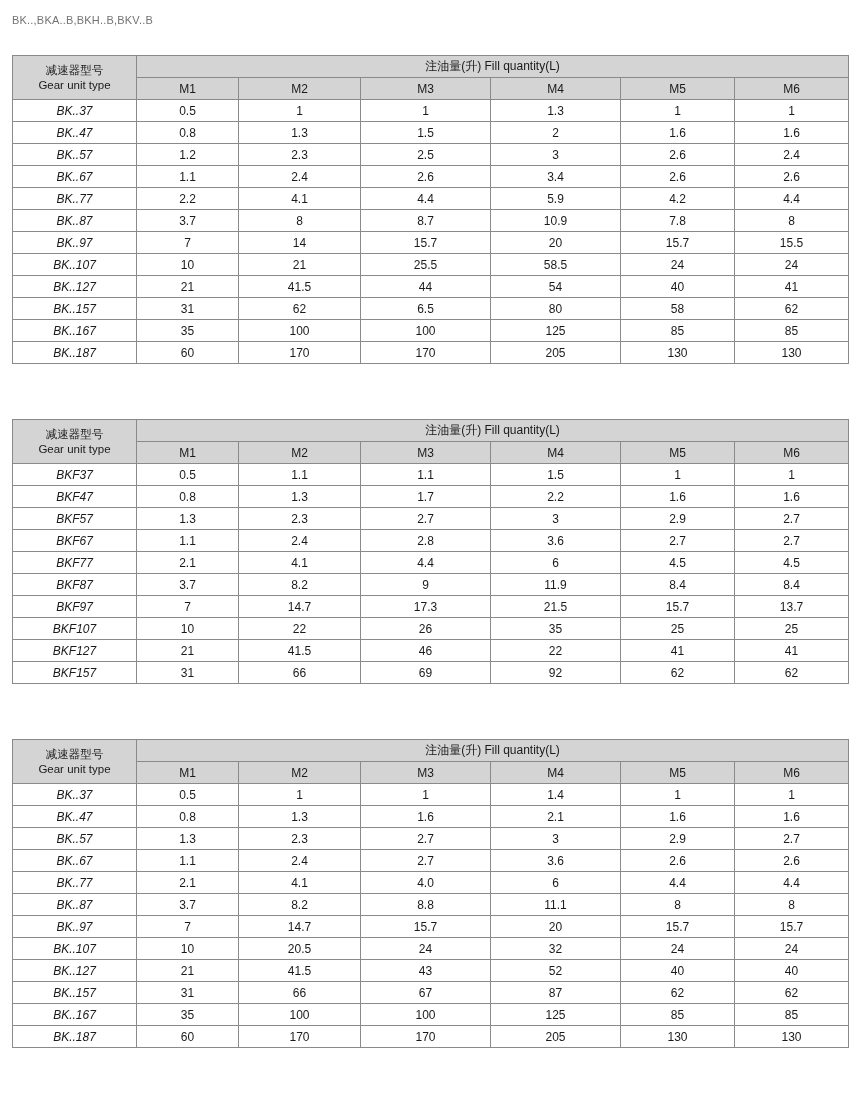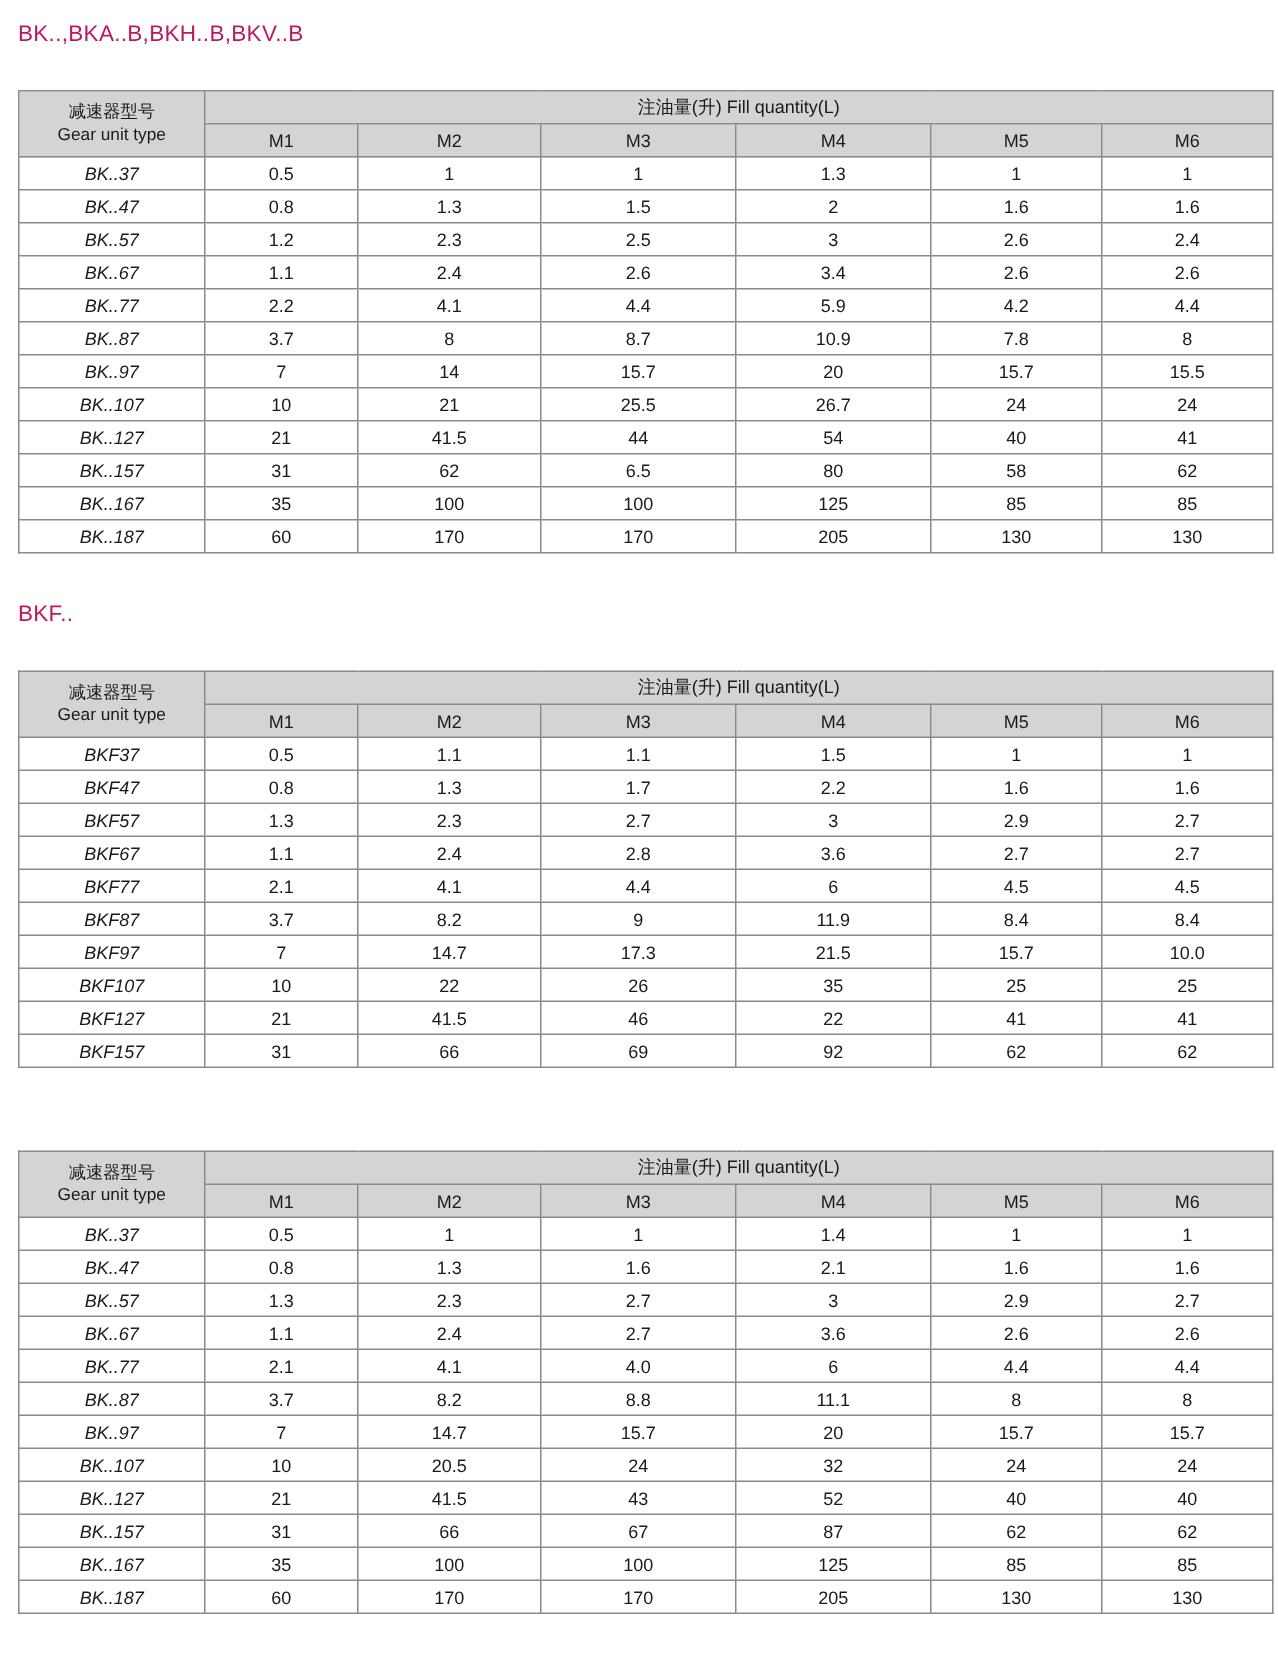--- a/index.html
+++ b/index.html
@@ -16,22 +16,22 @@
   }
   .page {
     width: 852px;
     padding: 8px 8px 10px 8px;
     box-sizing: border-box;
   }
   .section {
     margin-bottom: 10px;
   }
   .section-title {
-    font-size: 15px;
-    color: #be185d;
+    font-size: 11px;
+    color: #737373;
     margin: 6px 0 6px 4px;
     letter-spacing: 0.2px;
     white-space: nowrap;
   }
   table.fill-table {
     border-collapse: collapse;
     width: 836px;
     margin-left: 4px;
     table-layout: fixed;
     margin-top: 29px;
@@ -176,21 +176,21 @@
           <td class="val">15.7</td>
           <td class="val">20</td>
           <td class="val">15.7</td>
           <td class="val">15.5</td>
         </tr>
         <tr>
           <td class="type-cell">BK..107</td>
           <td class="val">10</td>
           <td class="val">21</td>
           <td class="val">25.5</td>
-          <td class="val">26.7</td>
+          <td class="val">58.5</td>
           <td class="val">24</td>
           <td class="val">24</td>
         </tr>
         <tr>
           <td class="type-cell">BK..127</td>
           <td class="val">21</td>
           <td class="val">41.5</td>
           <td class="val">44</td>
           <td class="val">54</td>
           <td class="val">40</td>
@@ -215,145 +215,20 @@
           <td class="val">85</td>
         </tr>
         <tr>
           <td class="type-cell">BK..187</td>
           <td class="val">60</td>
           <td class="val">170</td>
           <td class="val">170</td>
           <td class="val">205</td>
           <td class="val">130</td>
           <td class="val">130</td>
-        </tr>
-      </tbody>
-    </table>
-  </div>
-
-  <div class="spacer-lg"></div>
-
-  <div class="section">
-    <div class="section-title">BKF..</div>
-    <table class="fill-table">
-      <colgroup>
-        <col style="width:124px">
-        <col style="width:102px">
-          <col style="width:122px">
-          <col style="width:130px">
-        <col style="width:130px">
-          <col style="width:114px">
-          <col style="width:114px">
-      </colgroup>
-      <tbody>
-        <tr>
-          <td class="hdr-cell hdr-type" rowspan="2">
-            <span class="cn">减速器型号</span>
-            <span class="en">Gear unit type</span>
-          </td>
-          <td class="hdr-cell hdr-span" colspan="6">注油量(升) Fill quantity(L)</td>
-        </tr>
-        <tr>
-          <td class="hdr-cell hdr-m">M1</td>
-          <td class="hdr-cell hdr-m">M2</td>
-          <td class="hdr-cell hdr-m">M3</td>
-          <td class="hdr-cell hdr-m">M4</td>
-          <td class="hdr-cell hdr-m">M5</td>
-          <td class="hdr-cell hdr-m">M6</td>
-        </tr>
-
-        <tr>
-          <td class="type-cell">BKF37</td>
-          <td class="val">0.5</td>
-          <td class="val">1.1</td>
-          <td class="val">1.1</td>
-          <td class="val">1.5</td>
-          <td class="val">1</td>
-          <td class="val">1</td>
-        </tr>
-        <tr>
-          <td class="type-cell">BKF47</td>
-          <td class="val">0.8</td>
-          <td class="val">1.3</td>
-          <td class="val">1.7</td>
-          <td class="val">2.2</td>
-          <td class="val">1.6</td>
-          <td class="val">1.6</td>
-        </tr>
-        <tr>
-          <td class="type-cell">BKF57</td>
-          <td class="val">1.3</td>
-          <td class="val">2.3</td>
-          <td class="val">2.7</td>
-          <td class="val">3</td>
-          <td class="val">2.9</td>
-          <td class="val">2.7</td>
-        </tr>
-        <tr>
-          <td class="type-cell">BKF67</td>
-          <td class="val">1.1</td>
-          <td class="val">2.4</td>
-          <td class="val">2.8</td>
-          <td class="val">3.6</td>
-          <td class="val">2.7</td>
-          <td class="val">2.7</td>
-        </tr>
-        <tr>
-          <td class="type-cell">BKF77</td>
-          <td class="val">2.1</td>
-          <td class="val">4.1</td>
-          <td class="val">4.4</td>
-          <td class="val">6</td>
-          <td class="val">4.5</td>
-          <td class="val">4.5</td>
-        </tr>
-        <tr>
-          <td class="type-cell">BKF87</td>
-          <td class="val">3.7</td>
-          <td class="val">8.2</td>
-          <td class="val">9</td>
-          <td class="val">11.9</td>
-          <td class="val">8.4</td>
-          <td class="val">8.4</td>
-        </tr>
-        <tr>
-          <td class="type-cell">BKF97</td>
-          <td class="val">7</td>
-          <td class="val">14.7</td>
-          <td class="val">17.3</td>
-          <td class="val">21.5</td>
-          <td class="val">15.7</td>
-          <td class="val">10.0</td>
-        </tr>
-        <tr>
-          <td class="type-cell">BKF107</td>
-          <td class="val">10</td>
-          <td class="val">22</td>
-          <td class="val">26</td>
-          <td class="val">35</td>
-          <td class="val">25</td>
-          <td class="val">25</td>
-        </tr>
-        <tr>
-          <td class="type-cell">BKF127</td>
-          <td class="val">21</td>
-          <td class="val">41.5</td>
-          <td class="val">46</td>
-          <td class="val">22</td>
-          <td class="val">41</td>
-          <td class="val">41</td>
-        </tr>
-        <tr>
-          <td class="type-cell">BKF157</td>
-          <td class="val">31</td>
-          <td class="val">66</td>
-          <td class="val">69</td>
-          <td class="val">92</td>
-          <td class="val">62</td>
-          <td class="val">62</td>
         </tr>
       </tbody>
     </table>
   </div>
 
   <div class="spacer-lg"></div>
 
   <div class="section">
     <table class="fill-table">
       <colgroup>
@@ -376,20 +251,144 @@
         <tr>
           <td class="hdr-cell hdr-m">M1</td>
           <td class="hdr-cell hdr-m">M2</td>
           <td class="hdr-cell hdr-m">M3</td>
           <td class="hdr-cell hdr-m">M4</td>
           <td class="hdr-cell hdr-m">M5</td>
           <td class="hdr-cell hdr-m">M6</td>
         </tr>
 
         <tr>
+          <td class="type-cell">BKF37</td>
+          <td class="val">0.5</td>
+          <td class="val">1.1</td>
+          <td class="val">1.1</td>
+          <td class="val">1.5</td>
+          <td class="val">1</td>
+          <td class="val">1</td>
+        </tr>
+        <tr>
+          <td class="type-cell">BKF47</td>
+          <td class="val">0.8</td>
+          <td class="val">1.3</td>
+          <td class="val">1.7</td>
+          <td class="val">2.2</td>
+          <td class="val">1.6</td>
+          <td class="val">1.6</td>
+        </tr>
+        <tr>
+          <td class="type-cell">BKF57</td>
+          <td class="val">1.3</td>
+          <td class="val">2.3</td>
+          <td class="val">2.7</td>
+          <td class="val">3</td>
+          <td class="val">2.9</td>
+          <td class="val">2.7</td>
+        </tr>
+        <tr>
+          <td class="type-cell">BKF67</td>
+          <td class="val">1.1</td>
+          <td class="val">2.4</td>
+          <td class="val">2.8</td>
+          <td class="val">3.6</td>
+          <td class="val">2.7</td>
+          <td class="val">2.7</td>
+        </tr>
+        <tr>
+          <td class="type-cell">BKF77</td>
+          <td class="val">2.1</td>
+          <td class="val">4.1</td>
+          <td class="val">4.4</td>
+          <td class="val">6</td>
+          <td class="val">4.5</td>
+          <td class="val">4.5</td>
+        </tr>
+        <tr>
+          <td class="type-cell">BKF87</td>
+          <td class="val">3.7</td>
+          <td class="val">8.2</td>
+          <td class="val">9</td>
+          <td class="val">11.9</td>
+          <td class="val">8.4</td>
+          <td class="val">8.4</td>
+        </tr>
+        <tr>
+          <td class="type-cell">BKF97</td>
+          <td class="val">7</td>
+          <td class="val">14.7</td>
+          <td class="val">17.3</td>
+          <td class="val">21.5</td>
+          <td class="val">15.7</td>
+          <td class="val">13.7</td>
+        </tr>
+        <tr>
+          <td class="type-cell">BKF107</td>
+          <td class="val">10</td>
+          <td class="val">22</td>
+          <td class="val">26</td>
+          <td class="val">35</td>
+          <td class="val">25</td>
+          <td class="val">25</td>
+        </tr>
+        <tr>
+          <td class="type-cell">BKF127</td>
+          <td class="val">21</td>
+          <td class="val">41.5</td>
+          <td class="val">46</td>
+          <td class="val">22</td>
+          <td class="val">41</td>
+          <td class="val">41</td>
+        </tr>
+        <tr>
+          <td class="type-cell">BKF157</td>
+          <td class="val">31</td>
+          <td class="val">66</td>
+          <td class="val">69</td>
+          <td class="val">92</td>
+          <td class="val">62</td>
+          <td class="val">62</td>
+        </tr>
+      </tbody>
+    </table>
+  </div>
+
+  <div class="spacer-lg"></div>
+
+  <div class="section">
+    <table class="fill-table">
+      <colgroup>
+        <col style="width:124px">
+        <col style="width:102px">
+          <col style="width:122px">
+          <col style="width:130px">
+        <col style="width:130px">
+          <col style="width:114px">
+          <col style="width:114px">
+      </colgroup>
+      <tbody>
+        <tr>
+          <td class="hdr-cell hdr-type" rowspan="2">
+            <span class="cn">减速器型号</span>
+            <span class="en">Gear unit type</span>
+          </td>
+          <td class="hdr-cell hdr-span" colspan="6">注油量(升) Fill quantity(L)</td>
+        </tr>
+        <tr>
+          <td class="hdr-cell hdr-m">M1</td>
+          <td class="hdr-cell hdr-m">M2</td>
+          <td class="hdr-cell hdr-m">M3</td>
+          <td class="hdr-cell hdr-m">M4</td>
+          <td class="hdr-cell hdr-m">M5</td>
+          <td class="hdr-cell hdr-m">M6</td>
+        </tr>
+
+        <tr>
           <td class="type-cell">BK..37</td>
           <td class="val">0.5</td>
           <td class="val">1</td>
           <td class="val">1</td>
           <td class="val">1.4</td>
           <td class="val">1</td>
           <td class="val">1</td>
         </tr>
         <tr>
           <td class="type-cell">BK..47</td>

